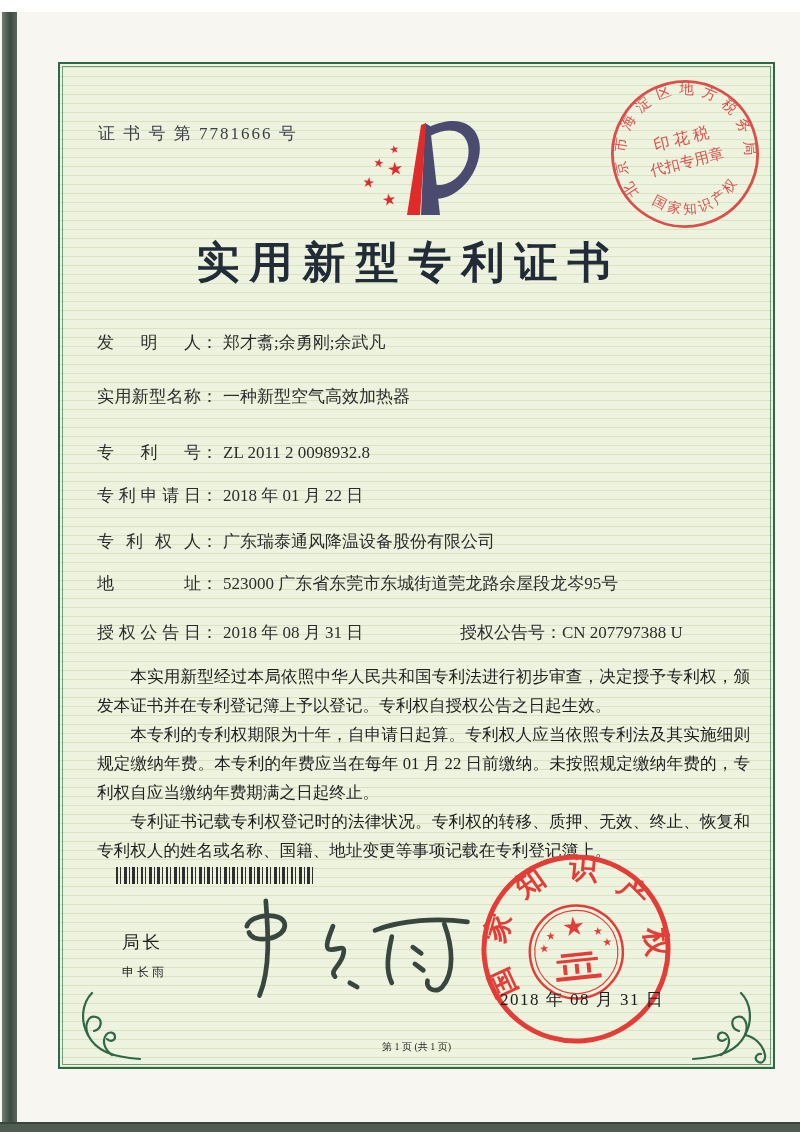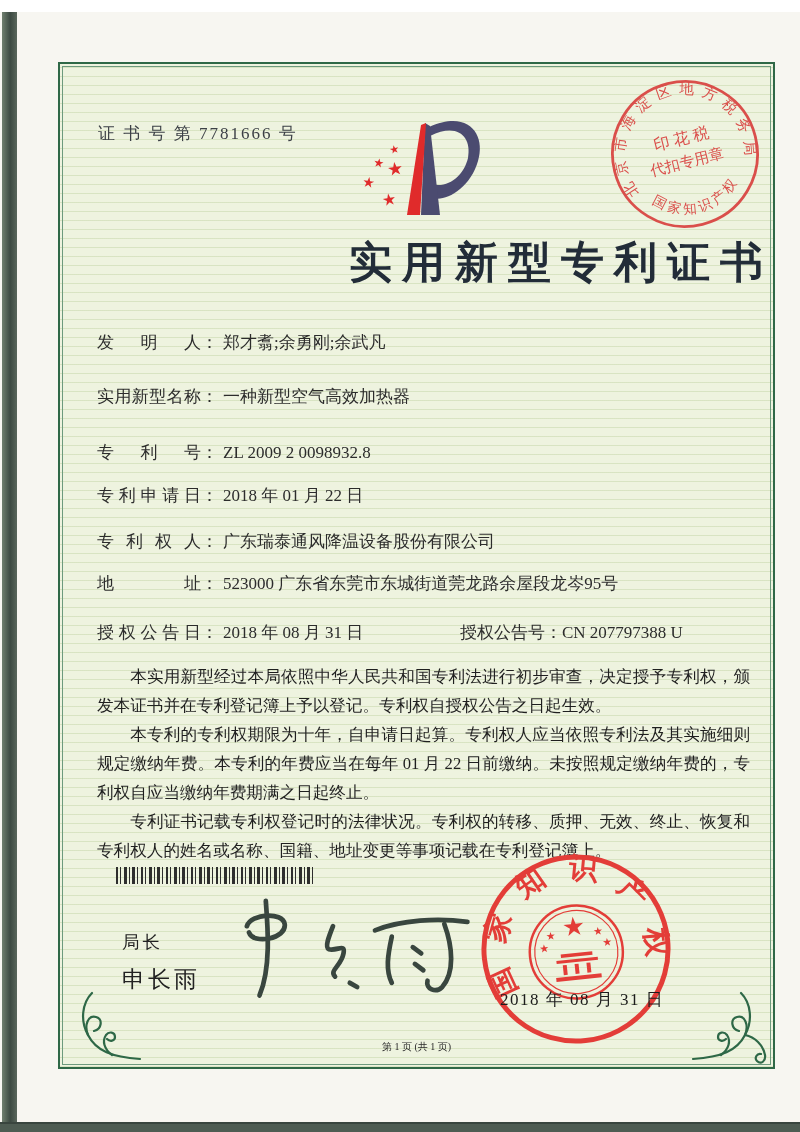--- a/index.html
+++ b/index.html
@@ -15,21 +15,21 @@
            border:2px solid #2f6847;
            background:#eef3df;
            background-image:repeating-linear-gradient(0deg, rgba(166,192,128,.30) 0 1px, transparent 1px 9px);
   }
   .frame::before { content:""; position:absolute; inset:2px; border:1px solid #6d9a7d; pointer-events:none; }
 
   .cert-no { position:absolute; left:38px; top:58px; font-size:17px; letter-spacing:2px; color:#3c4046; }
 
   .logo { position:absolute; left:262px; top:38px; width:190px; height:134px; }
 
-  .title { position:absolute; left:0; right:0; top:170px; text-align:right;
+  .title { position:absolute; left:0; right:16px; top:170px; text-align:center;
            font-size:43px; font-weight:700; letter-spacing:10px; color:#222c38; }
 
   .stamp-top { position:absolute; left:545px; top:10px; width:160px; height:160px; opacity:.92; }
 
   .fields { position:absolute; left:37px; top:266px; width:650px; font-size:17px; color:#2c2c2c; }
   .frow { line-height:25px; position:relative; }
   .frow .lbl { display:inline-block; width:104px; text-align:justify; text-align-last:justify; vertical-align:top; }
   .frow .val { padding-left:5px; }
   .g1{margin-bottom:31px}.g2{margin-bottom:29px}.g3{margin-bottom:18px}
   .g4{margin-bottom:21px}.g5{margin-bottom:17px}.g6{margin-bottom:24px}
@@ -42,21 +42,21 @@
   .barcode { position:absolute; left:56px; top:803px; width:198px; height:17px;
        background:repeating-linear-gradient(90deg,
          #2e2e2e 0 2px, transparent 2px 4px,
          #2e2e2e 4px 5px, transparent 5px 8px,
          #2e2e2e 8px 11px, transparent 11px 13px,
          #2e2e2e 13px 14px, transparent 14px 16px,
          #2e2e2e 16px 19px, transparent 19px 21px,
          #2e2e2e 21px 22px, transparent 22px 25px); }
 
   .officer-title { position:absolute; left:62px; top:866px; font-size:17.5px; color:#222; letter-spacing:3px; }
-  .officer-name  { position:absolute; left:62px; top:900px; font-size:23px; color:#222; letter-spacing:3px; }
+  .officer-name  { position:absolute; left:62px; top:900px; font-size:12px; color:#222; letter-spacing:3px; }
 
   .signature { position:absolute; left:168px; top:820px; width:252px; height:120px; }
 
   .seal { position:absolute; left:417px; top:786px; width:198px; height:198px; }
   .seal-date { position:absolute; left:440px; top:924px; font-size:17px; letter-spacing:1.5px; color:#1c1c1c; z-index:5; }
 
   .footer { position:absolute; left:0; right:0; top:976px; text-align:center; font-size:10px; color:#2a2a2a; }
 
   .fl { position:absolute; width:86px; height:86px; z-index:2; }
   .fl-br { right:-4px; bottom:-8px; }
@@ -105,21 +105,21 @@
     <div class="title">实用新型专利证书</div>
 
     <div class="fields">
       <div class="frow g2">
         <span class="lbl">发明人</span><span>：</span><span class="val">郑才翥;余勇刚;余武凡</span>
       </div>
       <div class="frow g1">
         <span class="lbl">实用新型名称</span><span>：</span><span class="val">一种新型空气高效加热器</span>
       </div>
       <div class="frow g3">
-        <span class="lbl">专利号</span><span>：</span><span class="val">ZL 2009 2 0098932.8</span>
+        <span class="lbl">专利号</span><span>：</span><span class="val">ZL 2011 2 0098932.8</span>
       </div>
       <div class="frow g4">
         <span class="lbl">专利申请日</span><span>：</span><span class="val">2018 年 01 月 22 日</span>
       </div>
       <div class="frow g5">
         <span class="lbl">专利权人</span><span>：</span><span class="val">广东瑞泰通风降温设备股份有限公司</span>
       </div>
       <div class="frow g6">
         <span class="lbl">地址</span><span>：</span><span class="val">523000 广东省东莞市东城街道莞龙路余屋段龙岑95号</span>
       </div>

